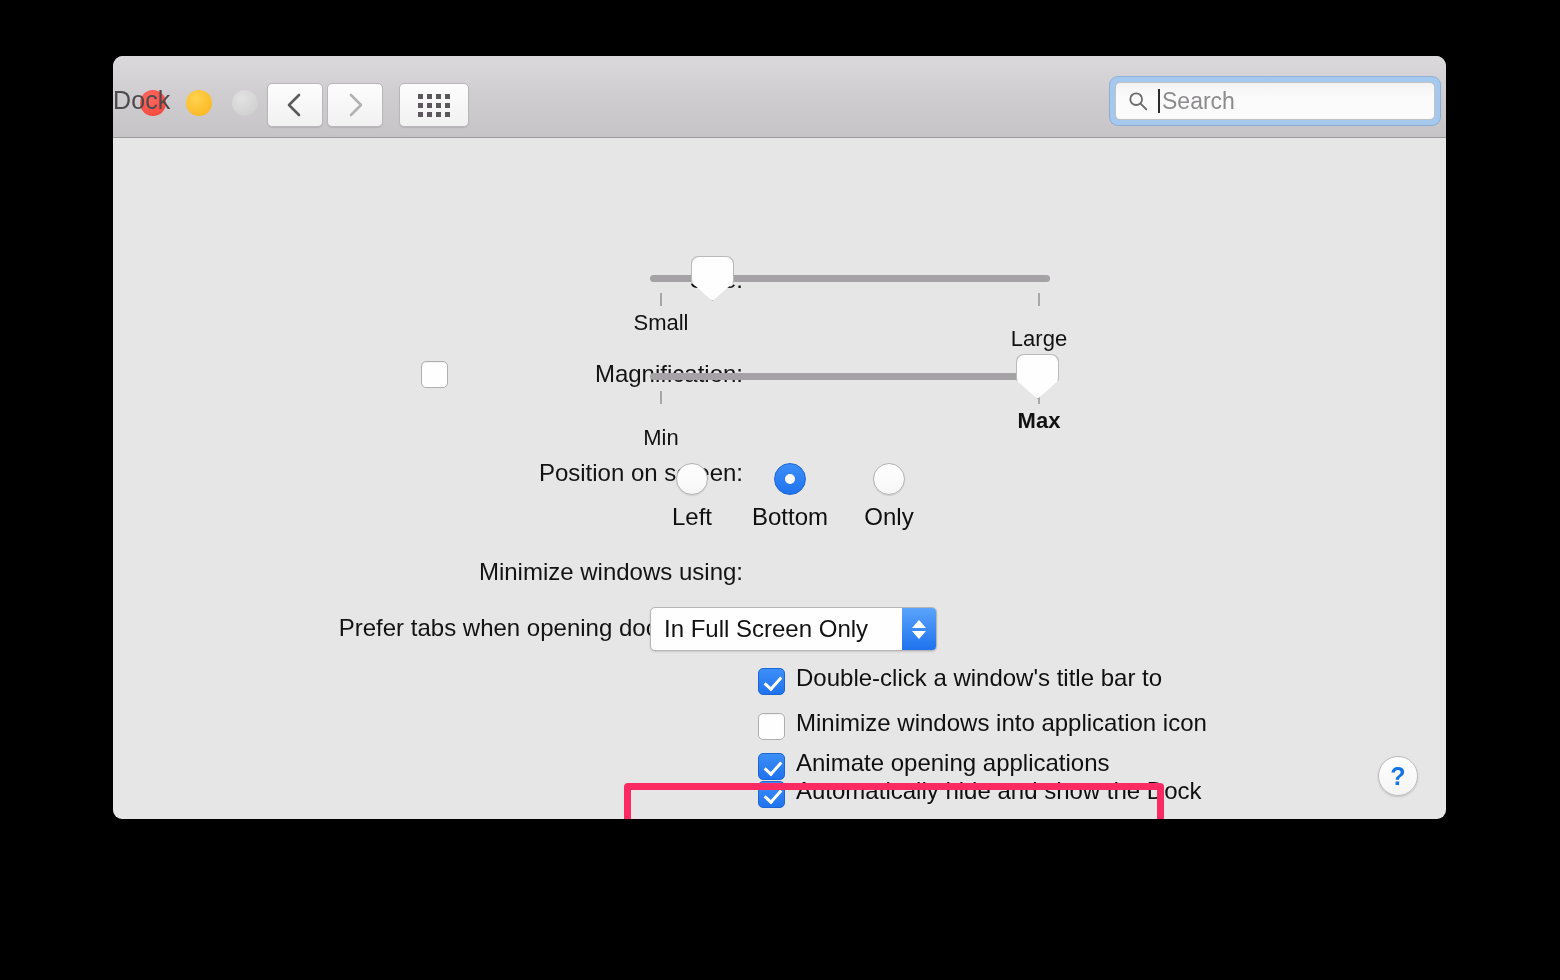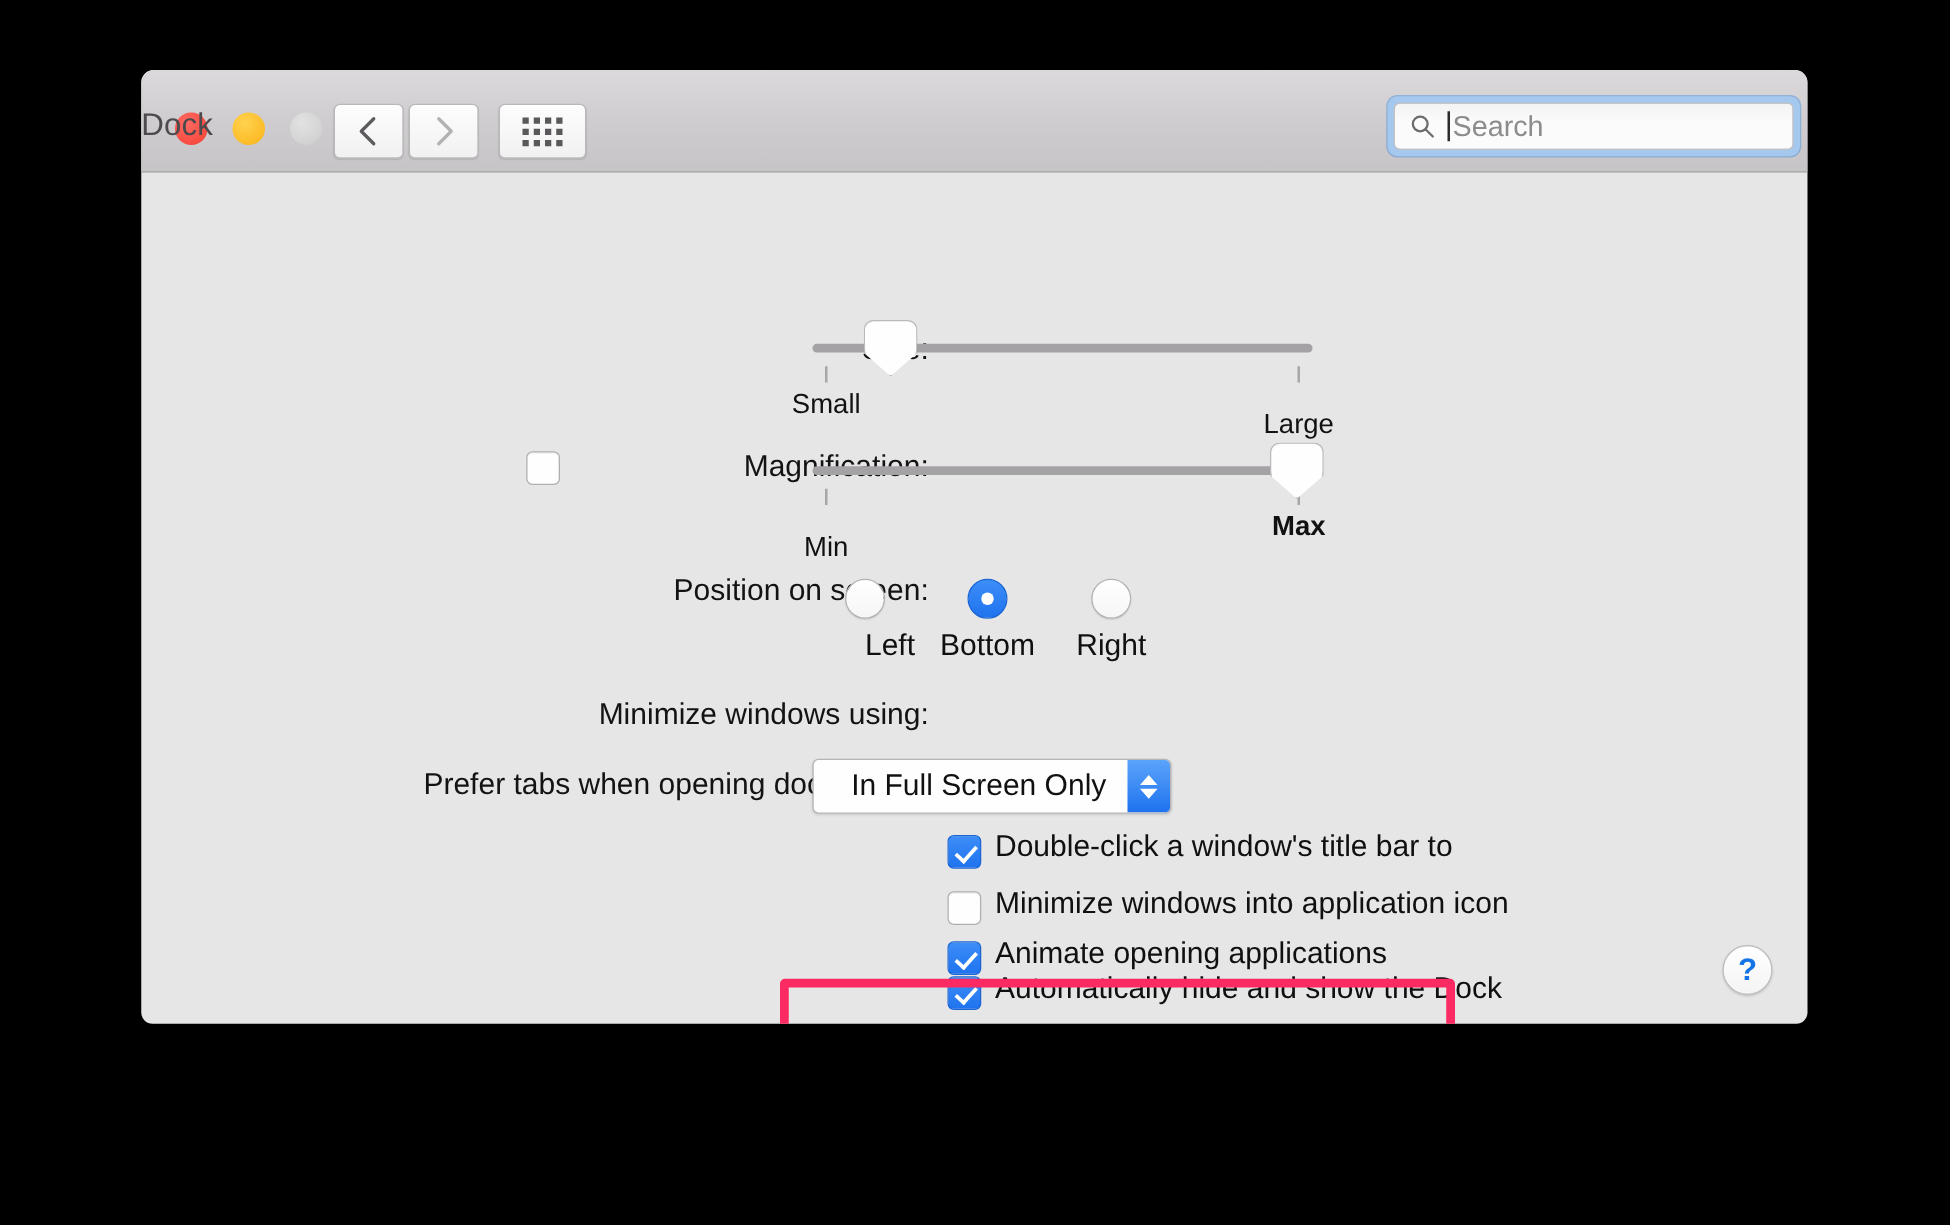--- a/index.html
+++ b/index.html
@@ -310,28 +310,28 @@
     <div class="tick" style="left:547px; top:253px;"></div>
     <div class="tick" style="left:925px; top:253px;"></div>
     <div class="thumb" style="left:903px; top:216px;"></div>
     <div class="tick-label" style="left:498px; top:270px; width:100px;margin-top:17px;">Min</div>
     <div class="tick-label" style="left:876px; top:270px; width:100px;font-weight:bold;">Max</div>
 
     <div class="label-col" style="top:321px;">Position on screen:</div>
     <div class="radio off" style="left:563px; top:325px;"></div>
     <div class="radio on" style="left:661px; top:325px;"></div>
     <div class="radio off" style="left:760px; top:325px;"></div>
-    <div class="radio-label" style="left:539px; top:365px; width:120px;">Left</div>
+    <div class="radio-label" style="left:519px; top:365px; width:120px;">Left</div>
     <div class="radio-label" style="left:617px; top:365px; width:120px;">Bottom</div>
-    <div class="radio-label" style="left:716px; top:365px; width:120px;">Right</div>
+    <div class="radio-label" style="left:716px; top:365px; width:120px;">Only</div>
 
     <div class="label-col" style="top:420px; left:100px; width:530px;">Minimize windows using:</div>
 
     <div class="label-col" style="top:476px; left:40px; width:590px;">Prefer tabs when opening documents:</div>
-    <div class="popup" style="left:537px; top:469px; width:287px;text-align:center;">
+    <div class="popup" style="left:537px; top:469px; width:287px;">
       <span class="pv">In Full Screen Only</span>
       <span class="stepper">
         <i class="chev up"></i>
         <i class="chev down"></i>
       </span>
     </div>
 
     <div class="cb-row" style="top:530px;">
       <span class="cbox on" style="position:relative; display:inline-block; left:0; top:0;"></span>
       <span class="cb-text">Double-click a window's title bar to</span>

